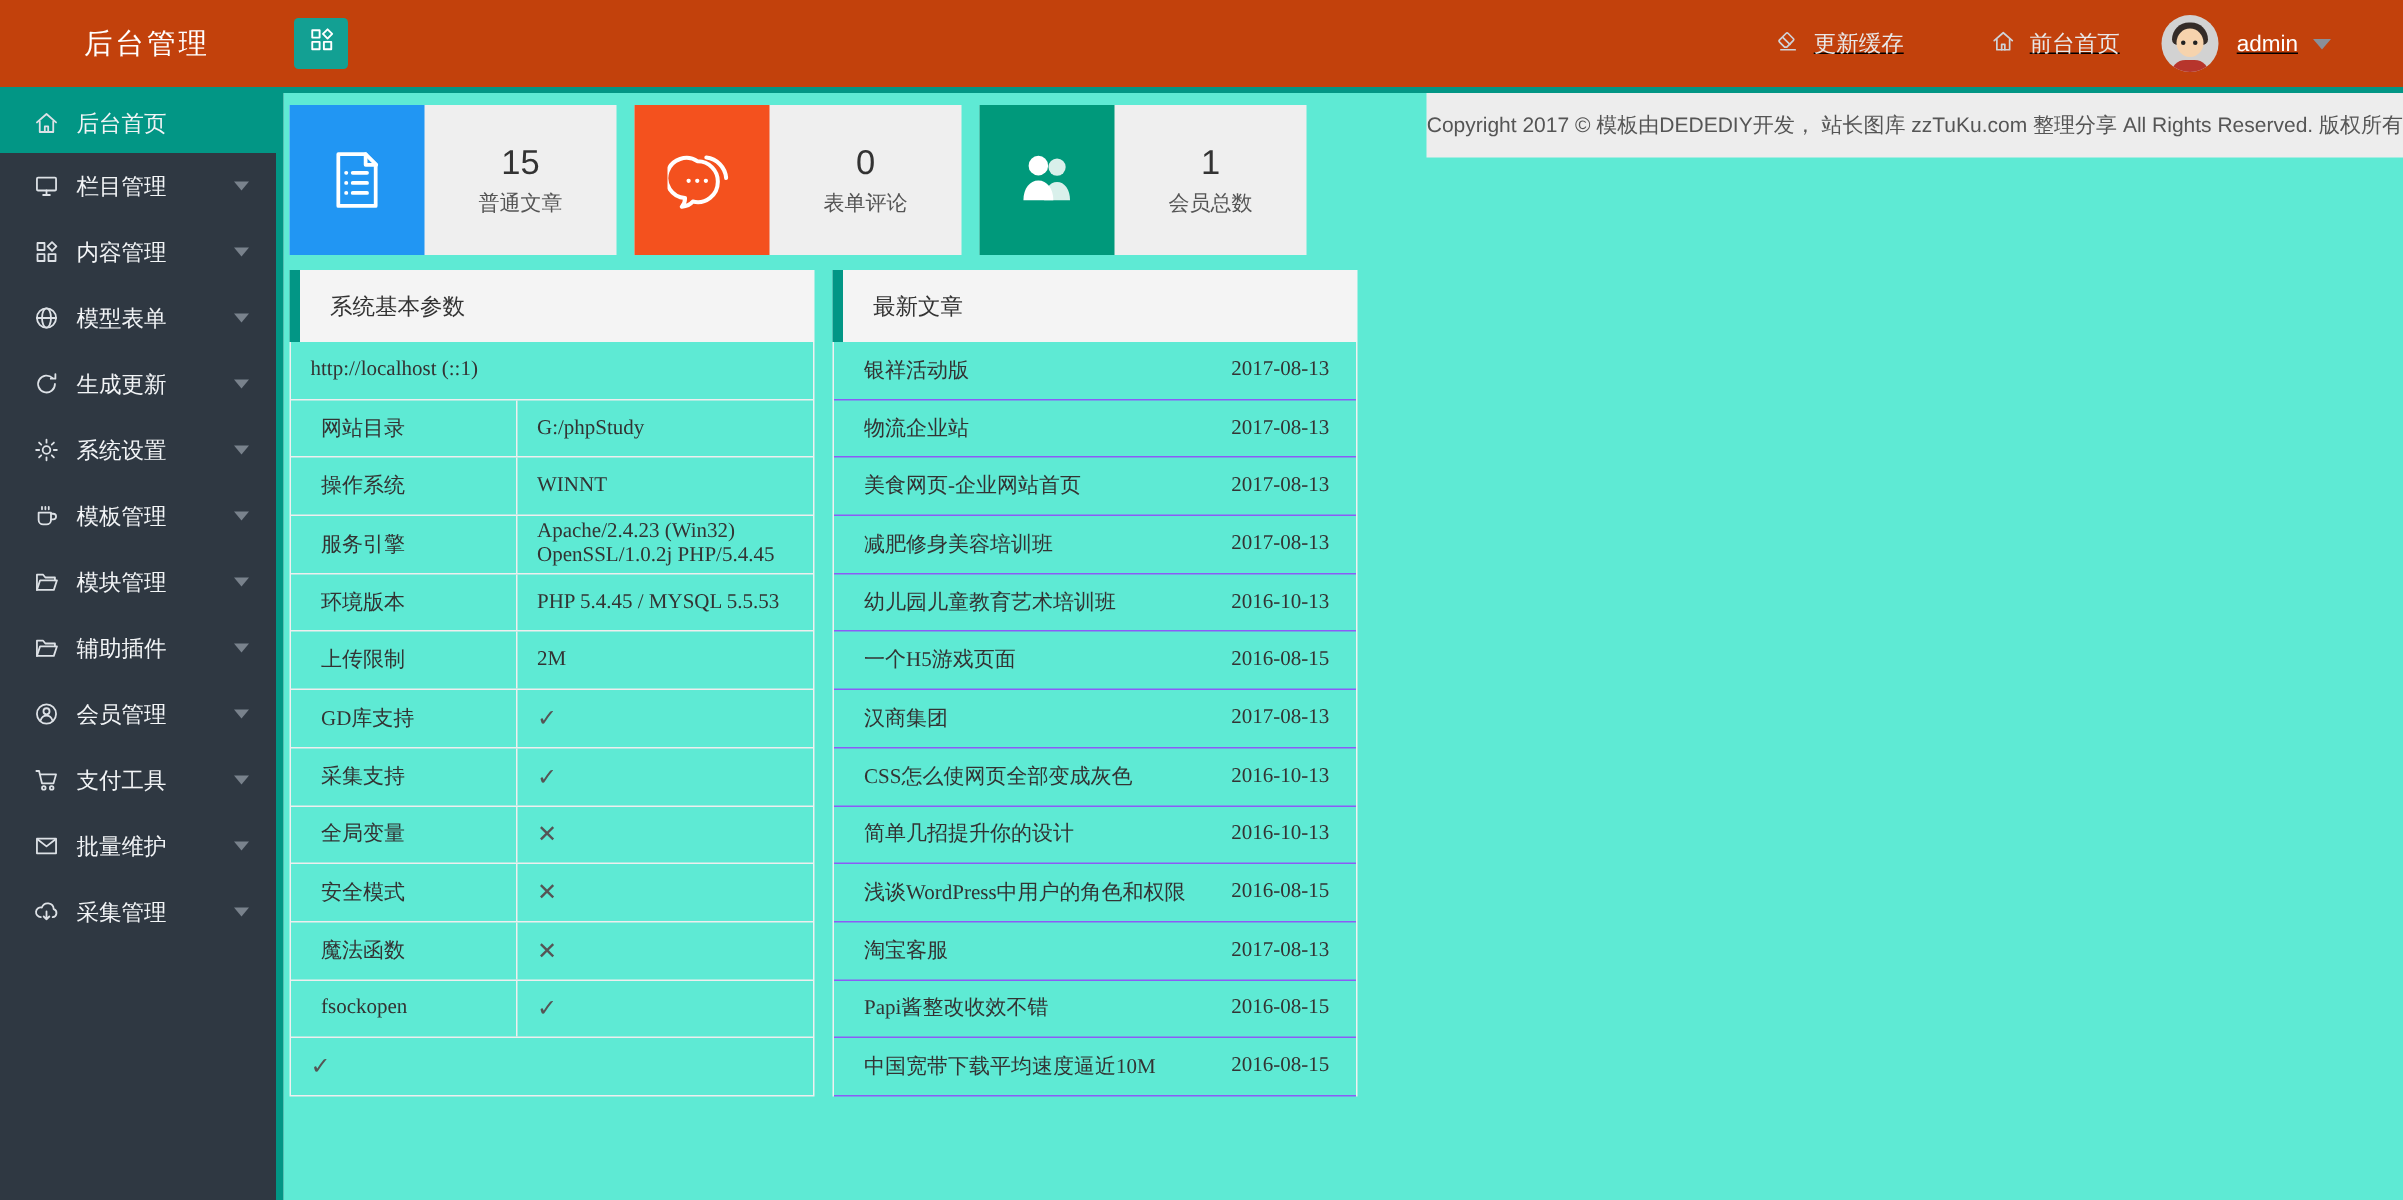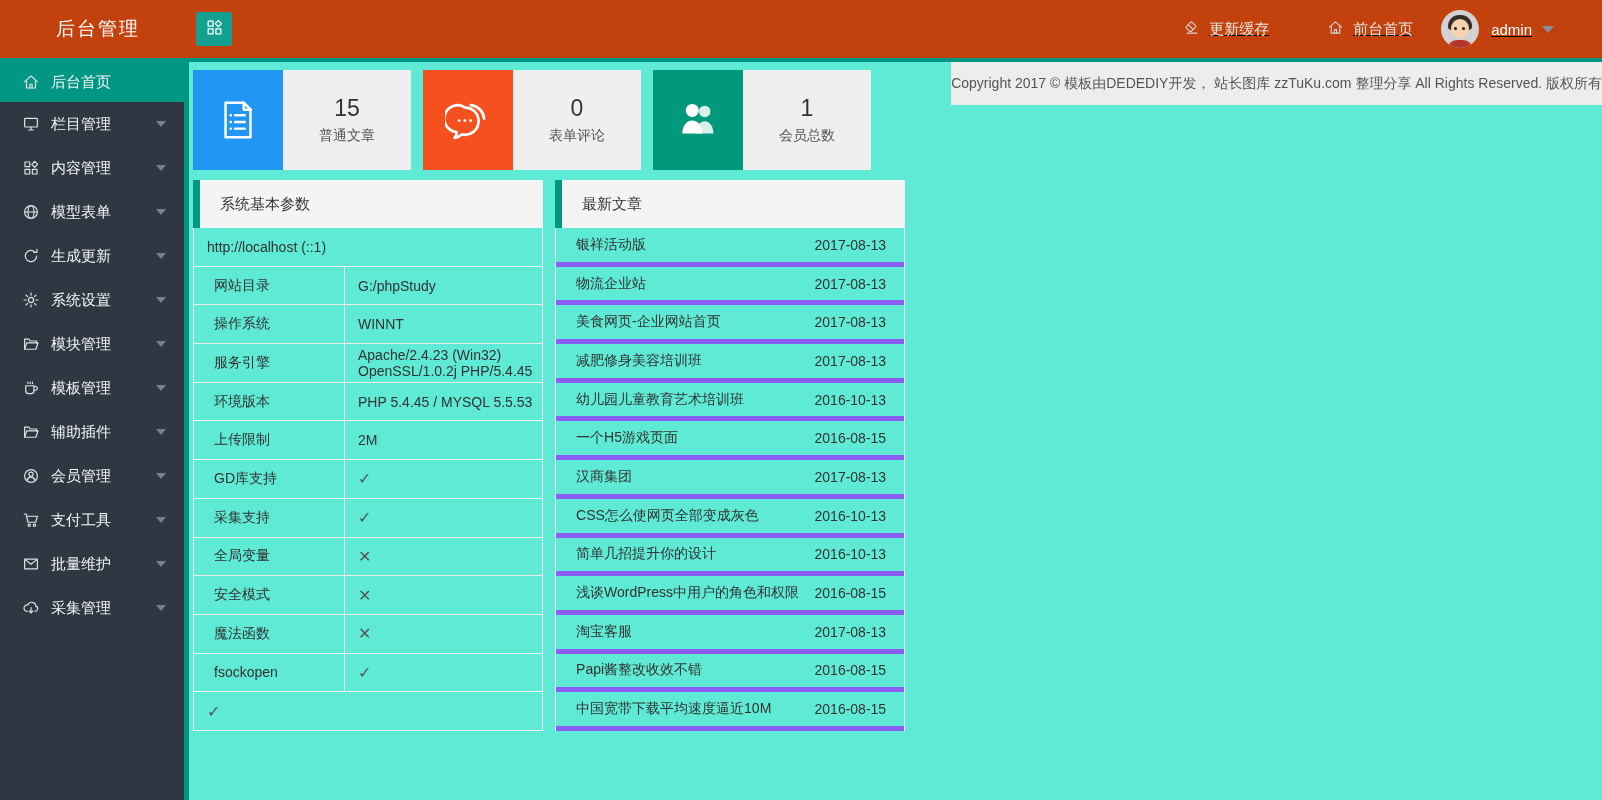--- a/index.html
+++ b/index.html
@@ -42,31 +42,31 @@
   .stats { display:flex; gap:12px; }
   .stat-card { width:218px; height:100px; background:#efefef; display:flex; cursor:pointer; }
   .stat-icon { width:90px; display:flex; align-items:center; justify-content:center; color:#fff; }
   .stat-icon svg { width:46px; height:46px; }
   .stat-info { flex:1; display:flex; flex-direction:column; align-items:center; justify-content:center; gap:5px; }
   .stat-value { font-size:23px; color:#333; }
   .stat-label { font-size:14px; color:#555; }
 
   
   .panels { display:flex; gap:12px; margin-top:10px; }
-  .panel { flex:1; min-width:0; }
+  .panel { flex:1; min-width:0;font-family:Liberation Serif, serif; }
   .panel-head { height:48px; background:#f4f4f4; border-left:7px solid #029685; display:flex; align-items:center;
                 padding-left:20px; font-size:15px; color:#333; }
   .panel-body { border-left:1px solid #f0f0f0; border-right:1px solid #f0f0f0; }
 
   .sys-row { display:flex; align-items:stretch; height:38.7px; border-bottom:1px solid #eee; font-size:14px; color:#333; }
   .sys-label { width:151px; flex-shrink:0; display:flex; align-items:center; padding-left:20px; border-right:1px solid #eee; }
   .sys-value { display:flex; align-items:center; padding-left:13px; }
   .sys-value.mark { color:#555; font-size:16px; }
 
-  .art-row { display:flex; align-items:center; height:38.7px; border-bottom:5px solid #8b5cf6;
+  .art-row { display:flex; align-items:center; height:38.7px; border-bottom:1px solid #8b5cf6;
              padding:0 18px 0 20px; font-size:14px; }
   .art-title { flex:1; color:#333; cursor:pointer; white-space:nowrap; overflow:hidden; }
   .art-date { color:#333; }
 
   .footer { height:43px; background:#ededed; display:flex; align-items:center; justify-content:center;
             color:#555; font-size:14px; }
 </style>
 </head>
 <body>
 
@@ -172,36 +172,36 @@
             <circle cx="12" cy="12" r="3.4"></circle>
             <path d="M12 2.8v2.7M12 18.5v2.7M2.8 12h2.7M18.5 12h2.7M5.4 5.4l1.9 1.9M16.7 16.7l1.9 1.9M18.6 5.4l-1.9 1.9M7.3 16.7l-1.9 1.9"></path>
           </svg>
         </span>
         <span class="s-label">系统设置</span>
         <span class="s-caret"></span>
       </div>
       <div class="side-item">
         <span class="s-icon">
           <svg viewBox="0 0 24 24" fill="none" stroke="currentColor" stroke-width="1.6" stroke-linecap="round" stroke-linejoin="round">
-            <path d="M3.5 19V5.5h5.5l2 2.5h8.5v2.5"></path>
-            <path d="M3.5 19l2.8-8.5h15L18.5 19z"></path>
-          </svg>
-        </span>
-        <span class="s-label">模块管理</span>
-        <span class="s-caret"></span>
-      </div>
-      <div class="side-item">
-        <span class="s-icon">
-          <svg viewBox="0 0 24 24" fill="none" stroke="currentColor" stroke-width="1.6" stroke-linecap="round" stroke-linejoin="round">
             <path d="M5 9h11v6.5a4 4 0 0 1-4 4H9a4 4 0 0 1-4-4z"></path>
             <path d="M16 10h2a2.5 2.5 0 0 1 0 5h-2"></path>
             <path d="M8 6V4M11 6V4M14 6V4"></path>
           </svg>
         </span>
         <span class="s-label">模板管理</span>
+        <span class="s-caret"></span>
+      </div>
+      <div class="side-item">
+        <span class="s-icon">
+          <svg viewBox="0 0 24 24" fill="none" stroke="currentColor" stroke-width="1.6" stroke-linecap="round" stroke-linejoin="round">
+            <path d="M3.5 19V5.5h5.5l2 2.5h8.5v2.5"></path>
+            <path d="M3.5 19l2.8-8.5h15L18.5 19z"></path>
+          </svg>
+        </span>
+        <span class="s-label">模块管理</span>
         <span class="s-caret"></span>
       </div>
       <div class="side-item">
         <span class="s-icon">
           <svg viewBox="0 0 24 24" fill="none" stroke="currentColor" stroke-width="1.6" stroke-linecap="round" stroke-linejoin="round">
             <path d="M3.5 19V5.5h5.5l2 2.5h8.5v2.5"></path>
             <path d="M3.5 19l2.8-8.5h15L18.5 19z"></path>
           </svg>
         </span>
         <span class="s-label">辅助插件</span>

